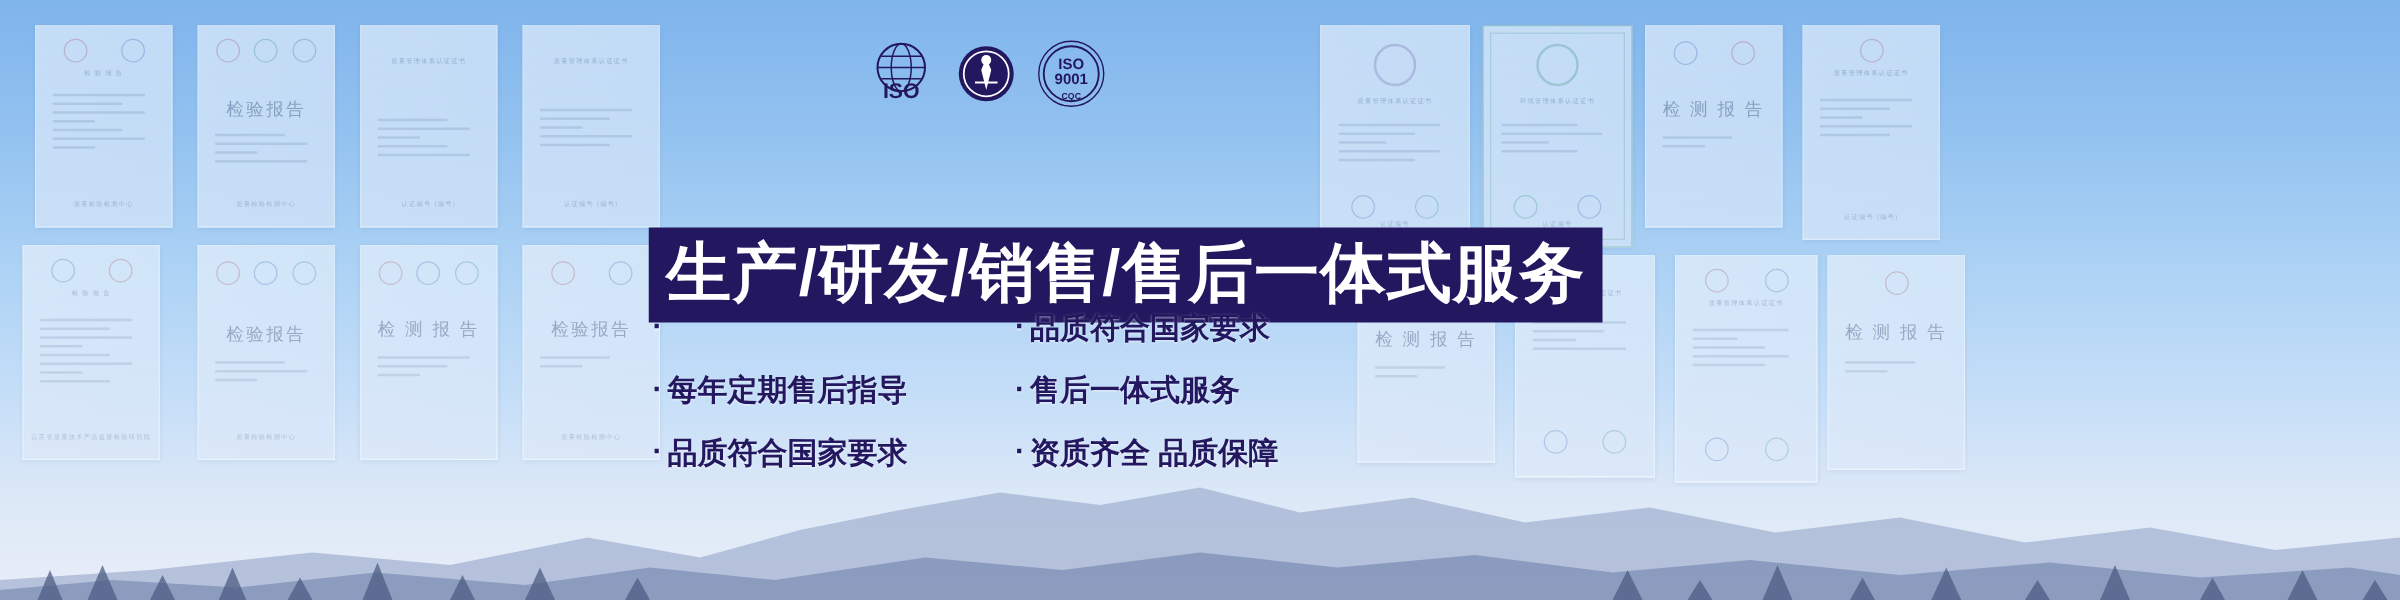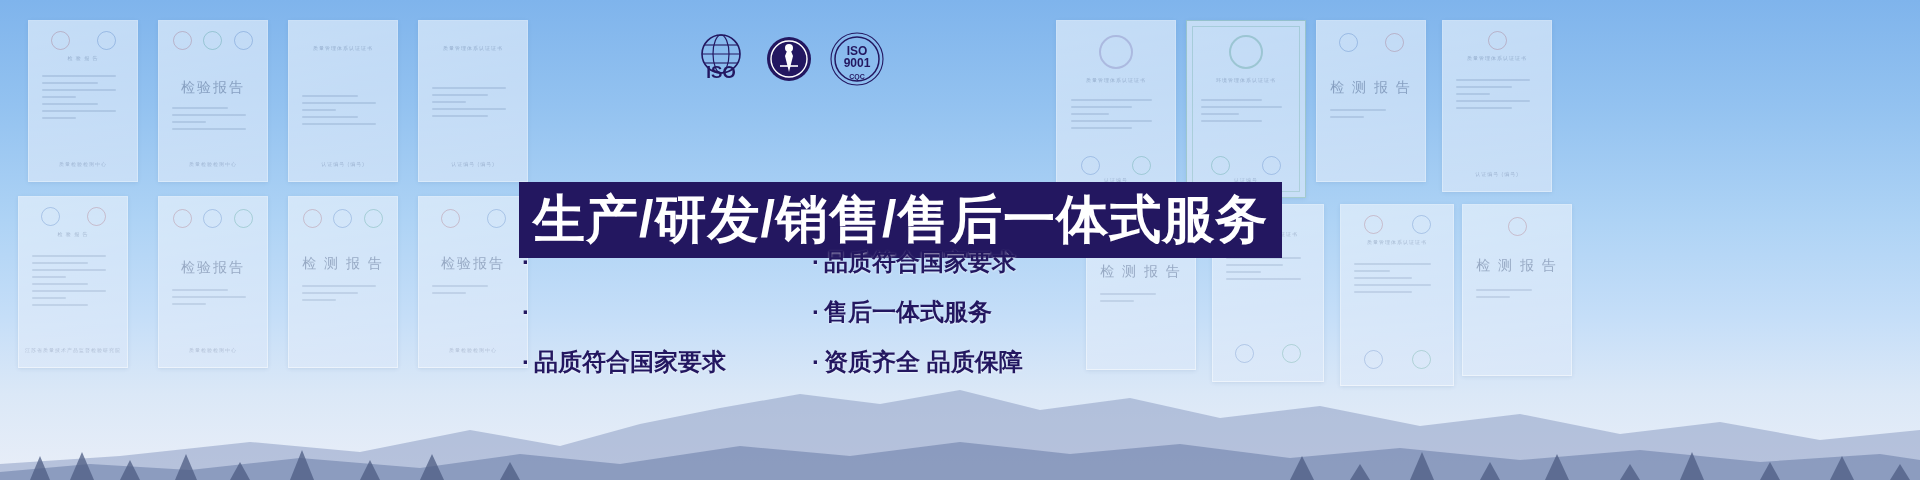--- a/index.html
+++ b/index.html
@@ -383,20 +383,21 @@
       </div>
       <div class="fitem">
         <span class="fdot">·</span>
         <span>品质符合国家要求</span>
       </div>
     </div>
 
     <div class="frow">
       <div class="fitem left">
         <span class="fdot">·</span>
+        <span>每年定期售后指导</span>
       </div>
       <div class="fitem">
         <span class="fdot">·</span>
         <span>售后一体式服务</span>
       </div>
     </div>
 
     <div class="frow">
       <div class="fitem left">
         <span class="fdot">·</span>

